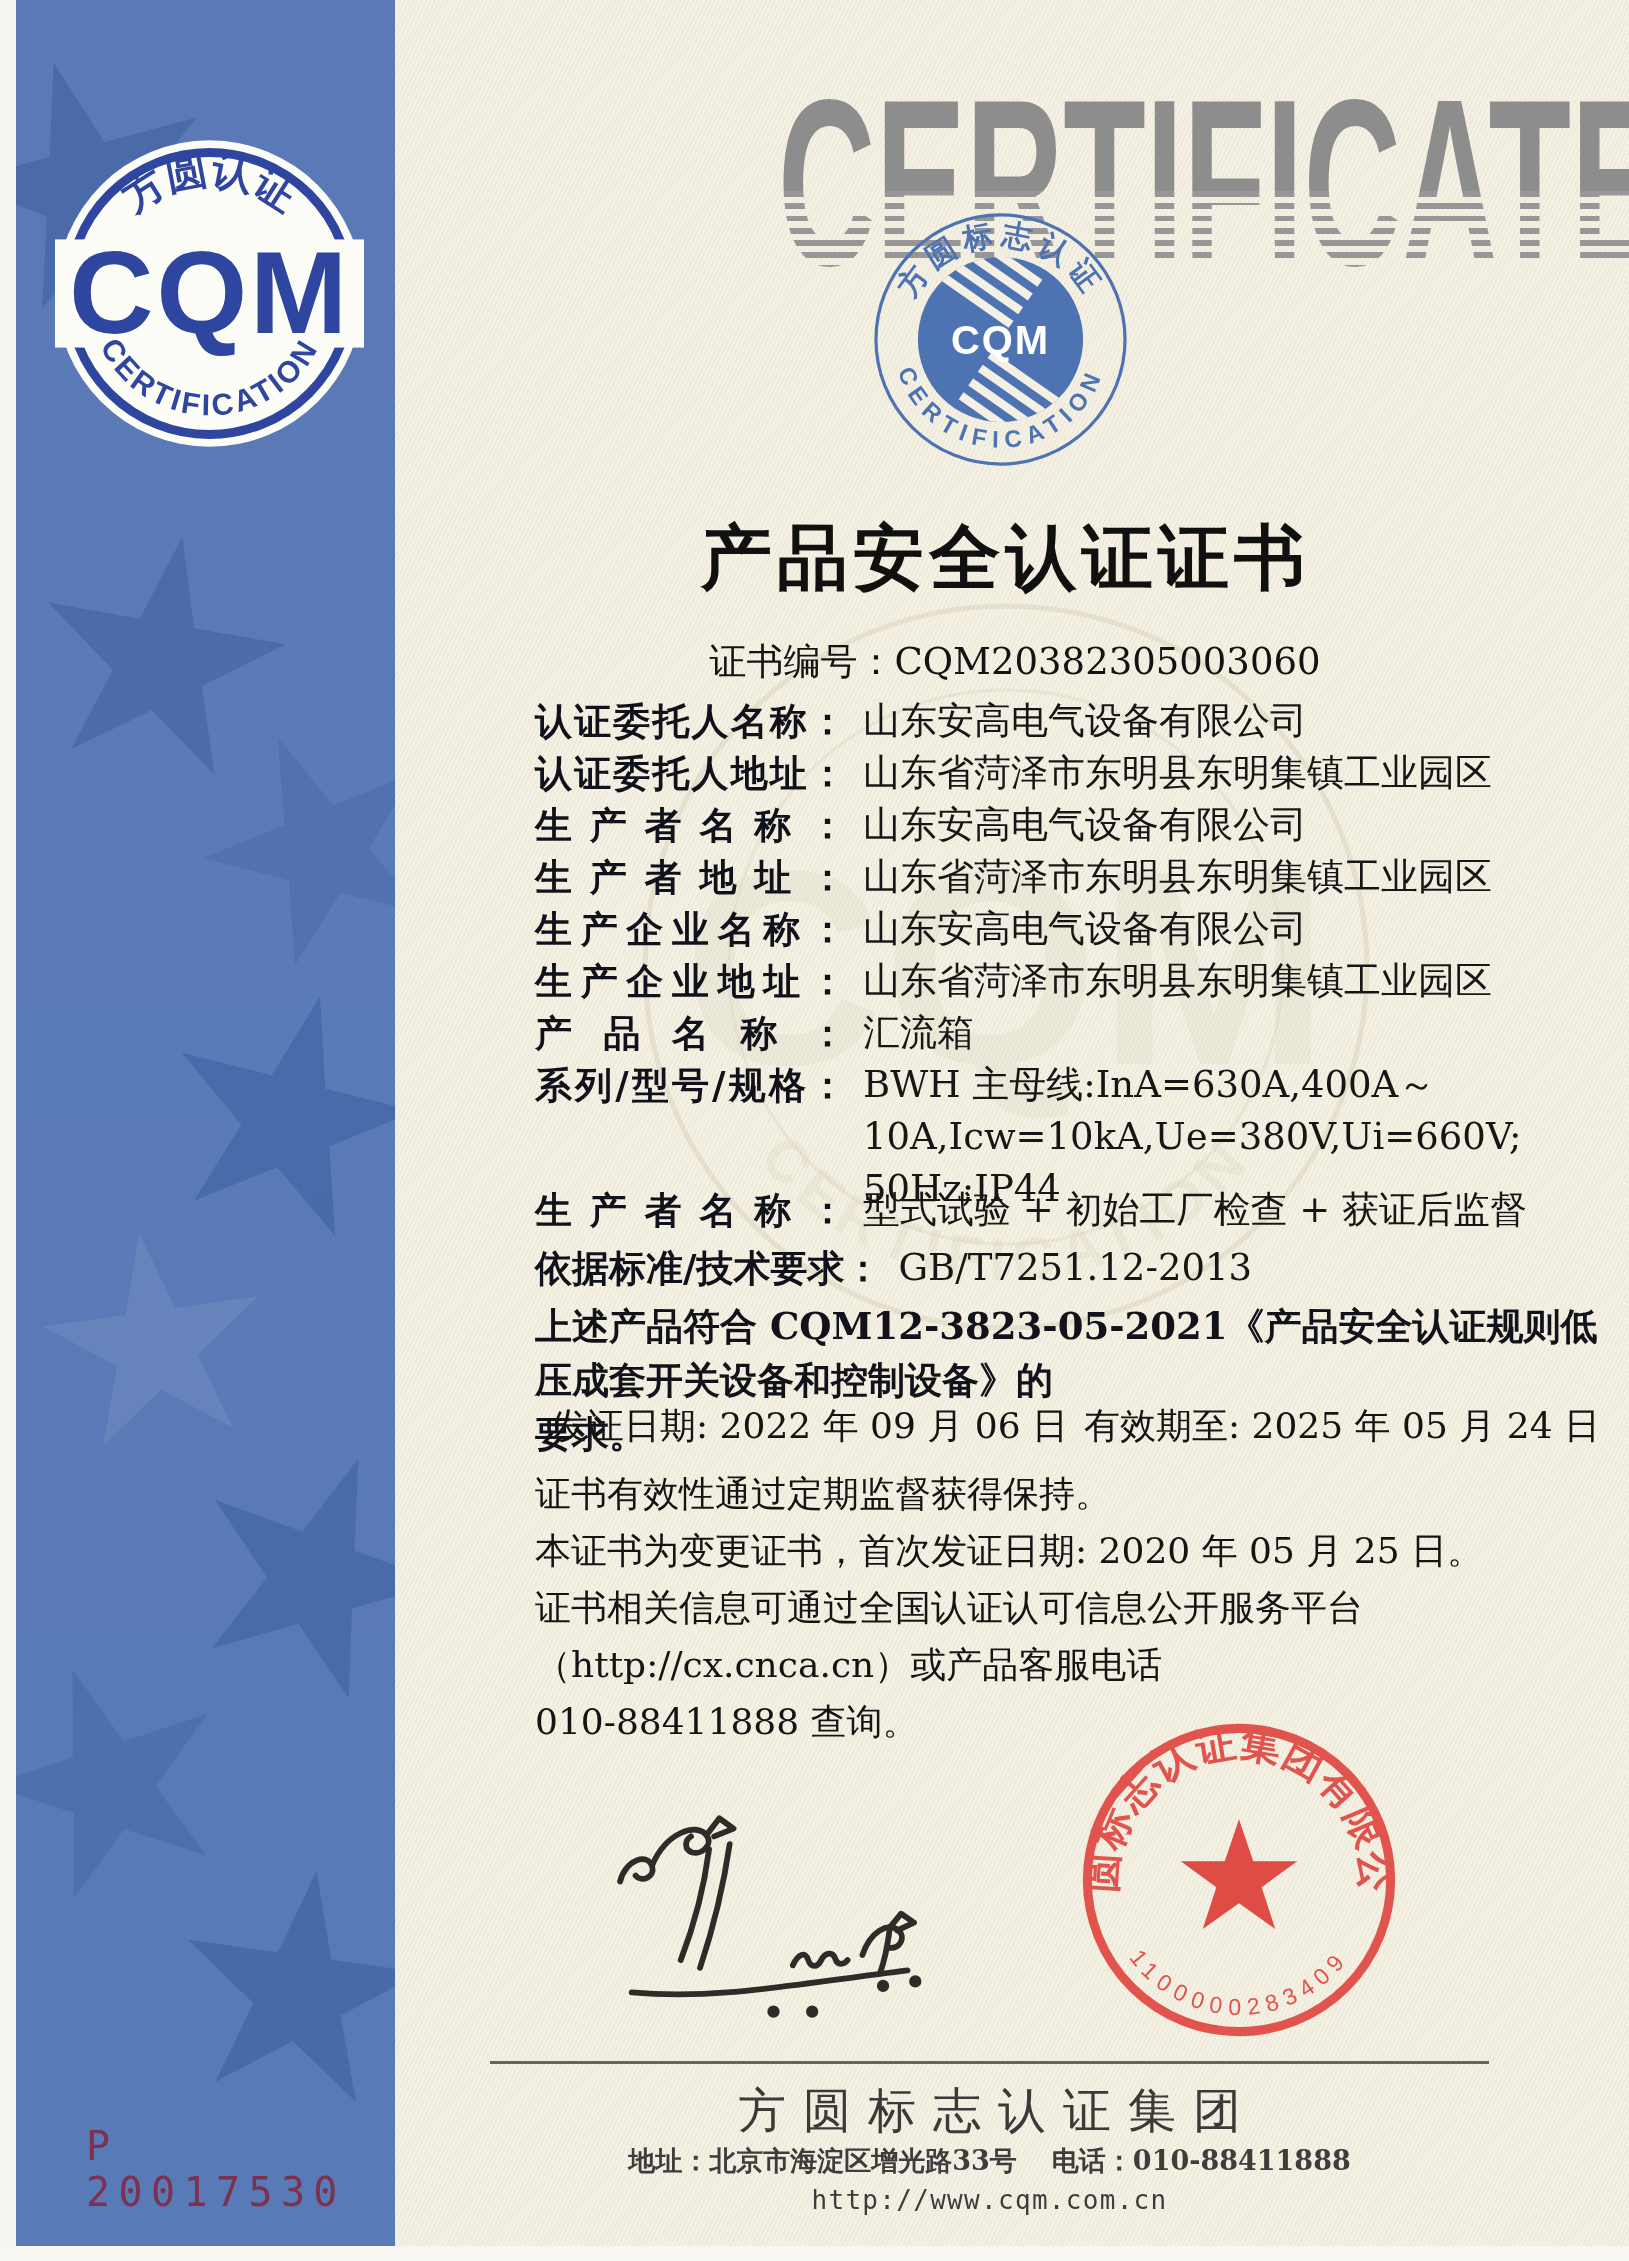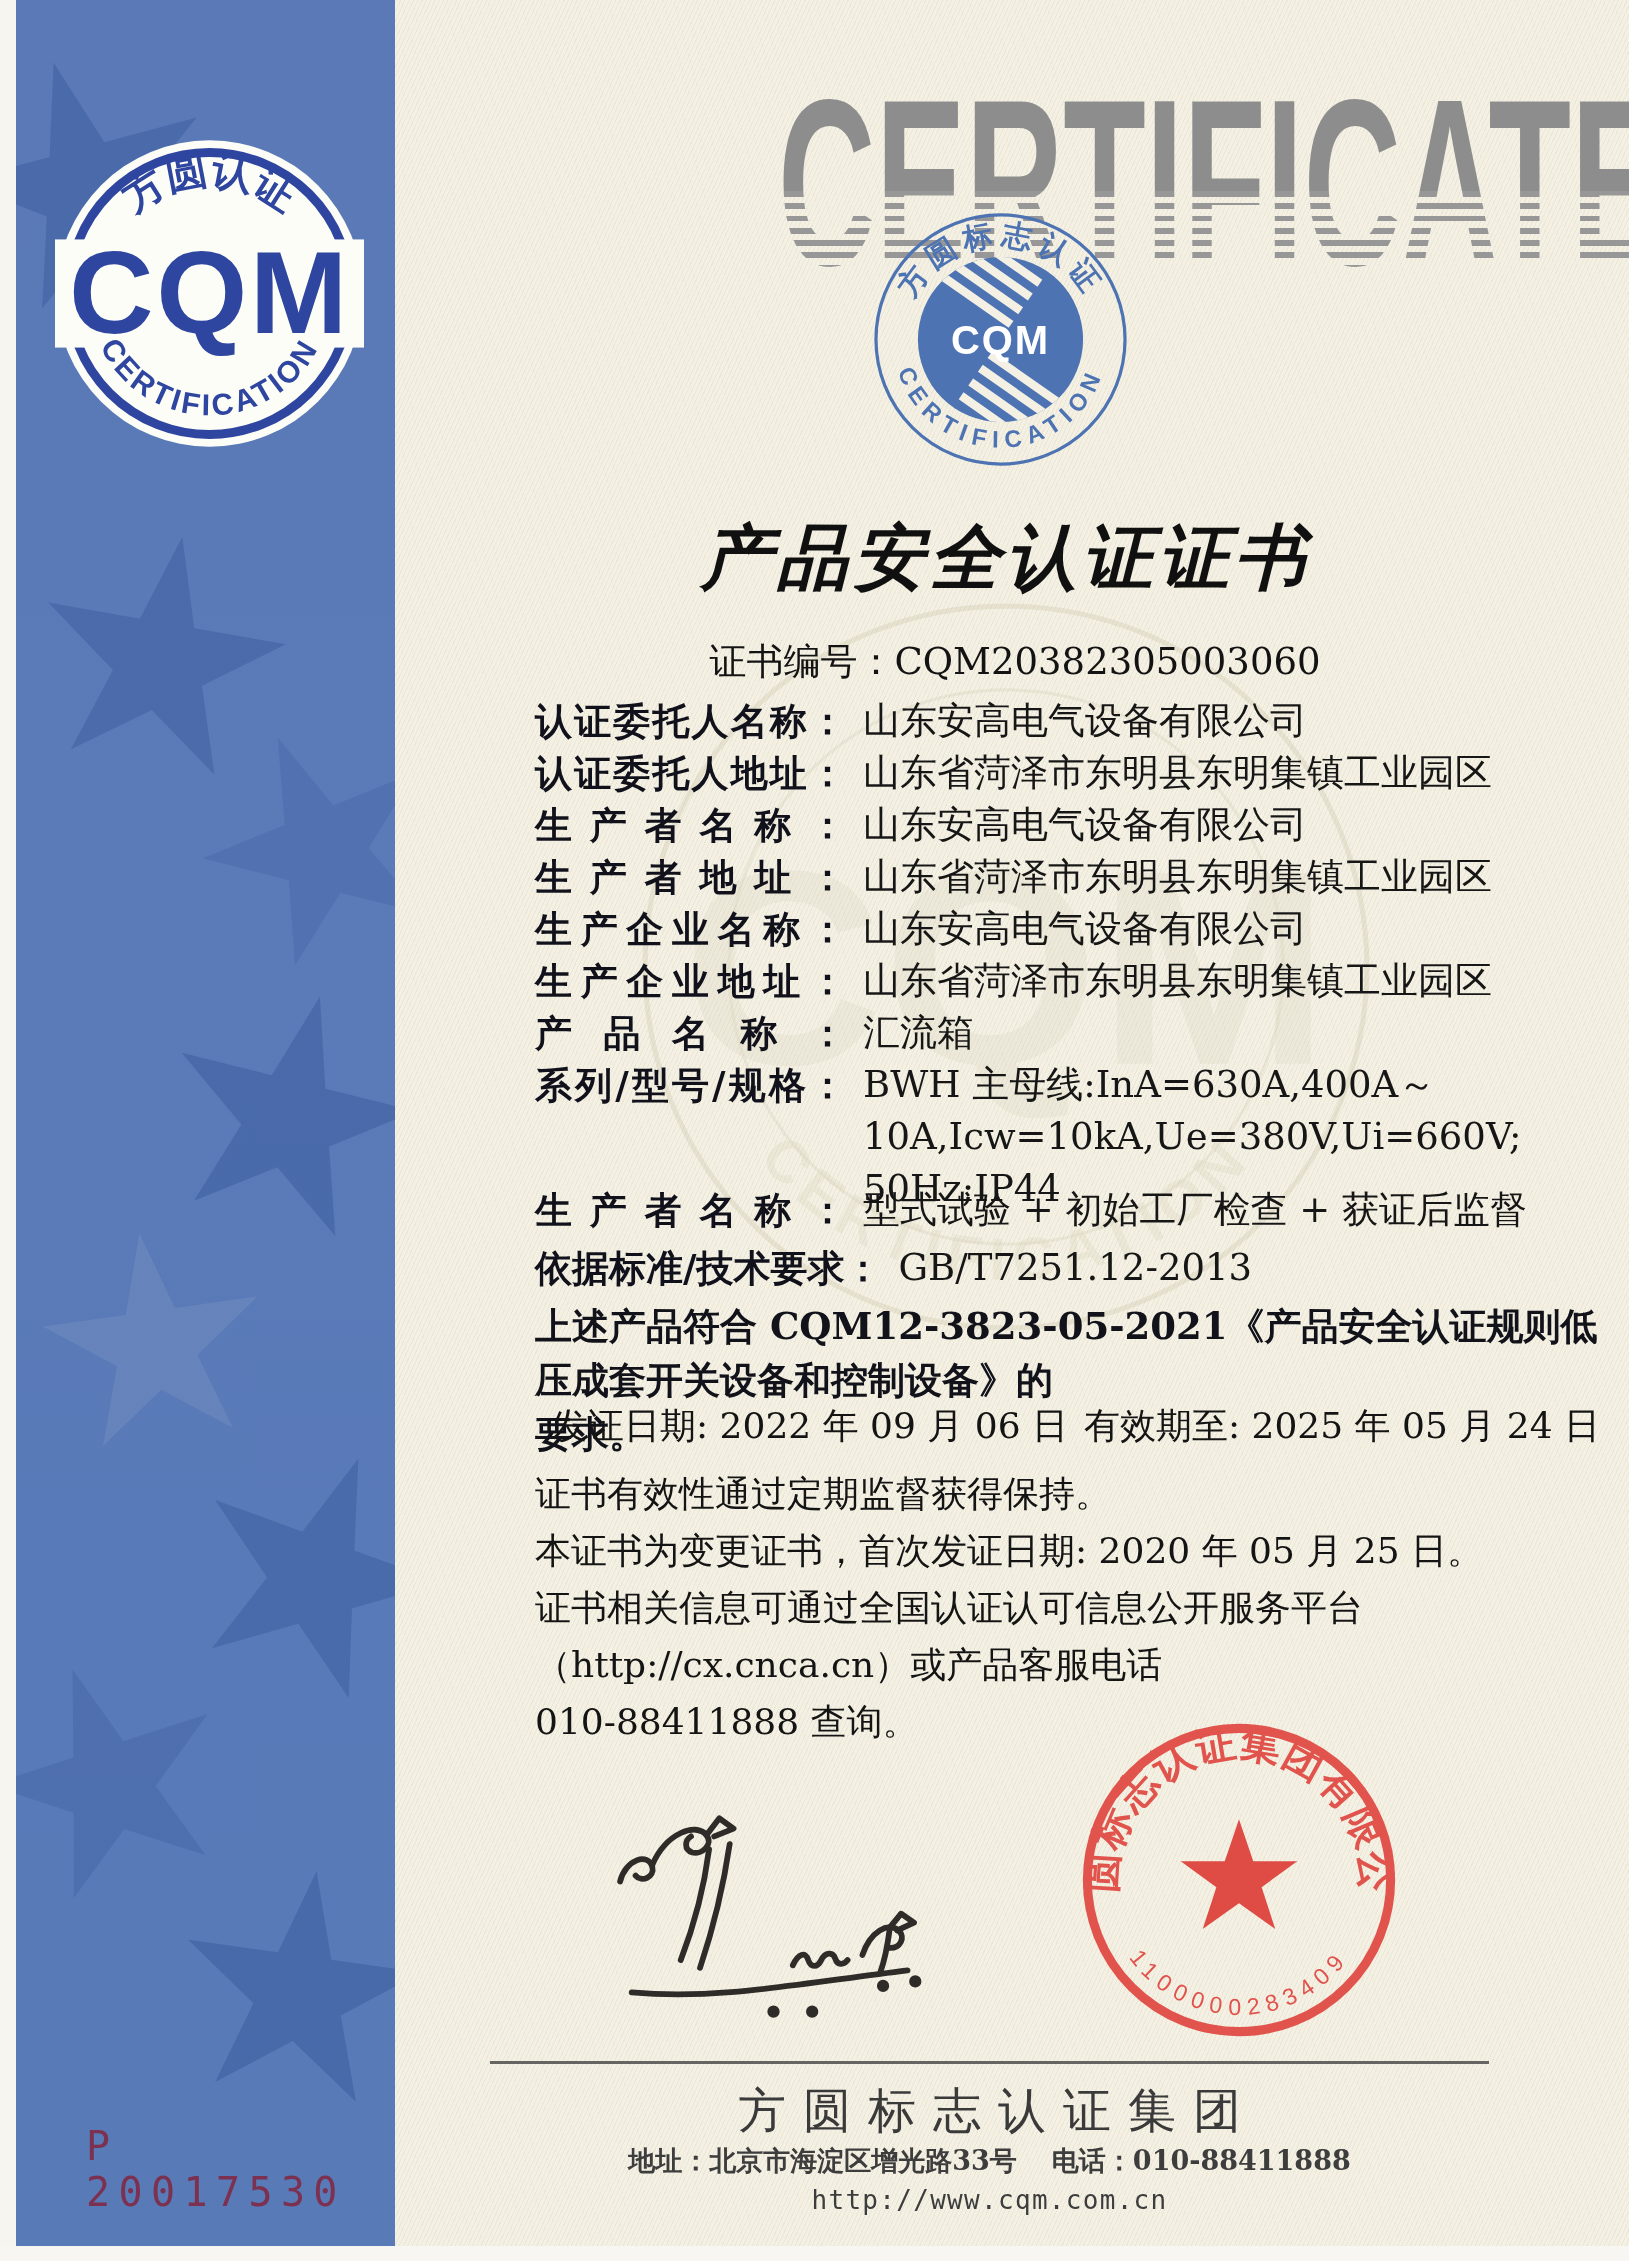--- a/index.html
+++ b/index.html
@@ -33,21 +33,21 @@
     -webkit-background-clip:text;background-clip:text;color:transparent;}
 
   
   .emblem{position:absolute;left:865px;top:204px;width:271px;height:271px;}
   .sb-logo{position:absolute;left:55px;top:139px;width:309px;height:309px;}
   .stamp{position:absolute;left:1039px;top:1680px;width:400px;height:400px;opacity:.9;}
   .watermark{position:absolute;left:600px;top:561px;width:812px;height:812px;opacity:.55;pointer-events:none;}
 
   
   .doc-title{position:absolute;left:451px;top:511px;width:1109px;text-align:center;
-    font-size:71px;font-weight:bold;letter-spacing:5.2px;color:#101010;font-style:italic;}
+    font-size:71px;font-weight:bold;letter-spacing:5.2px;color:#101010;}
   .cert-no{position:absolute;left:451px;top:637px;width:1128px;text-align:center;
     font-size:37px;color:#131313;}
 
   
   .fields-a{position:absolute;left:535px;top:695px;width:1070px;}
   .fields-b{position:absolute;left:535px;top:1184px;width:1070px;}
   .field-row{line-height:52px;font-size:37px;white-space:nowrap;text-decoration:underline;}
   .fields-b .field-row{margin-bottom:6.4px;}
   .field-label{display:inline-block;min-width:311px;font-weight:bold;color:#11111c;
     text-align:justify;text-align-last:justify;vertical-align:top;}

